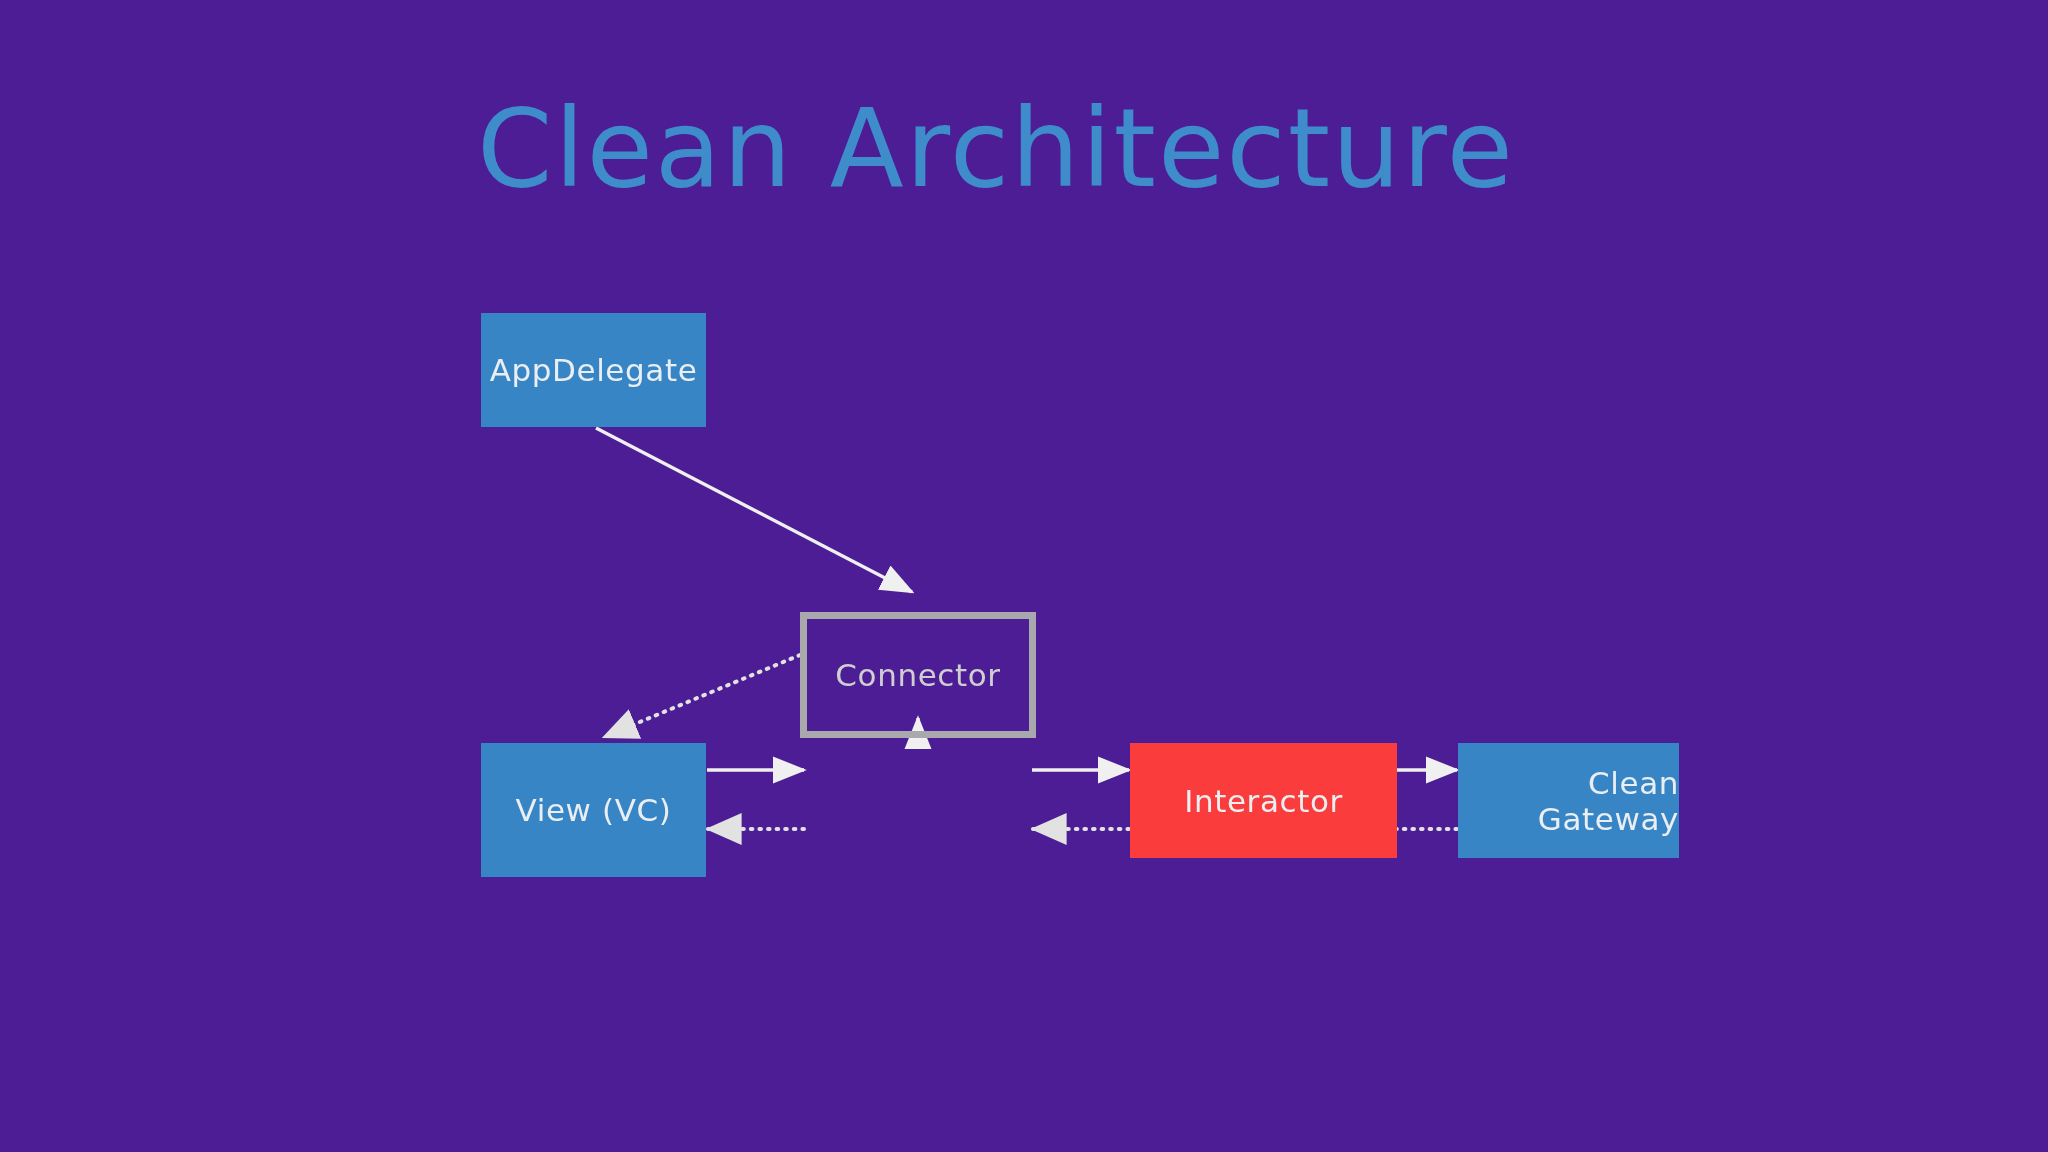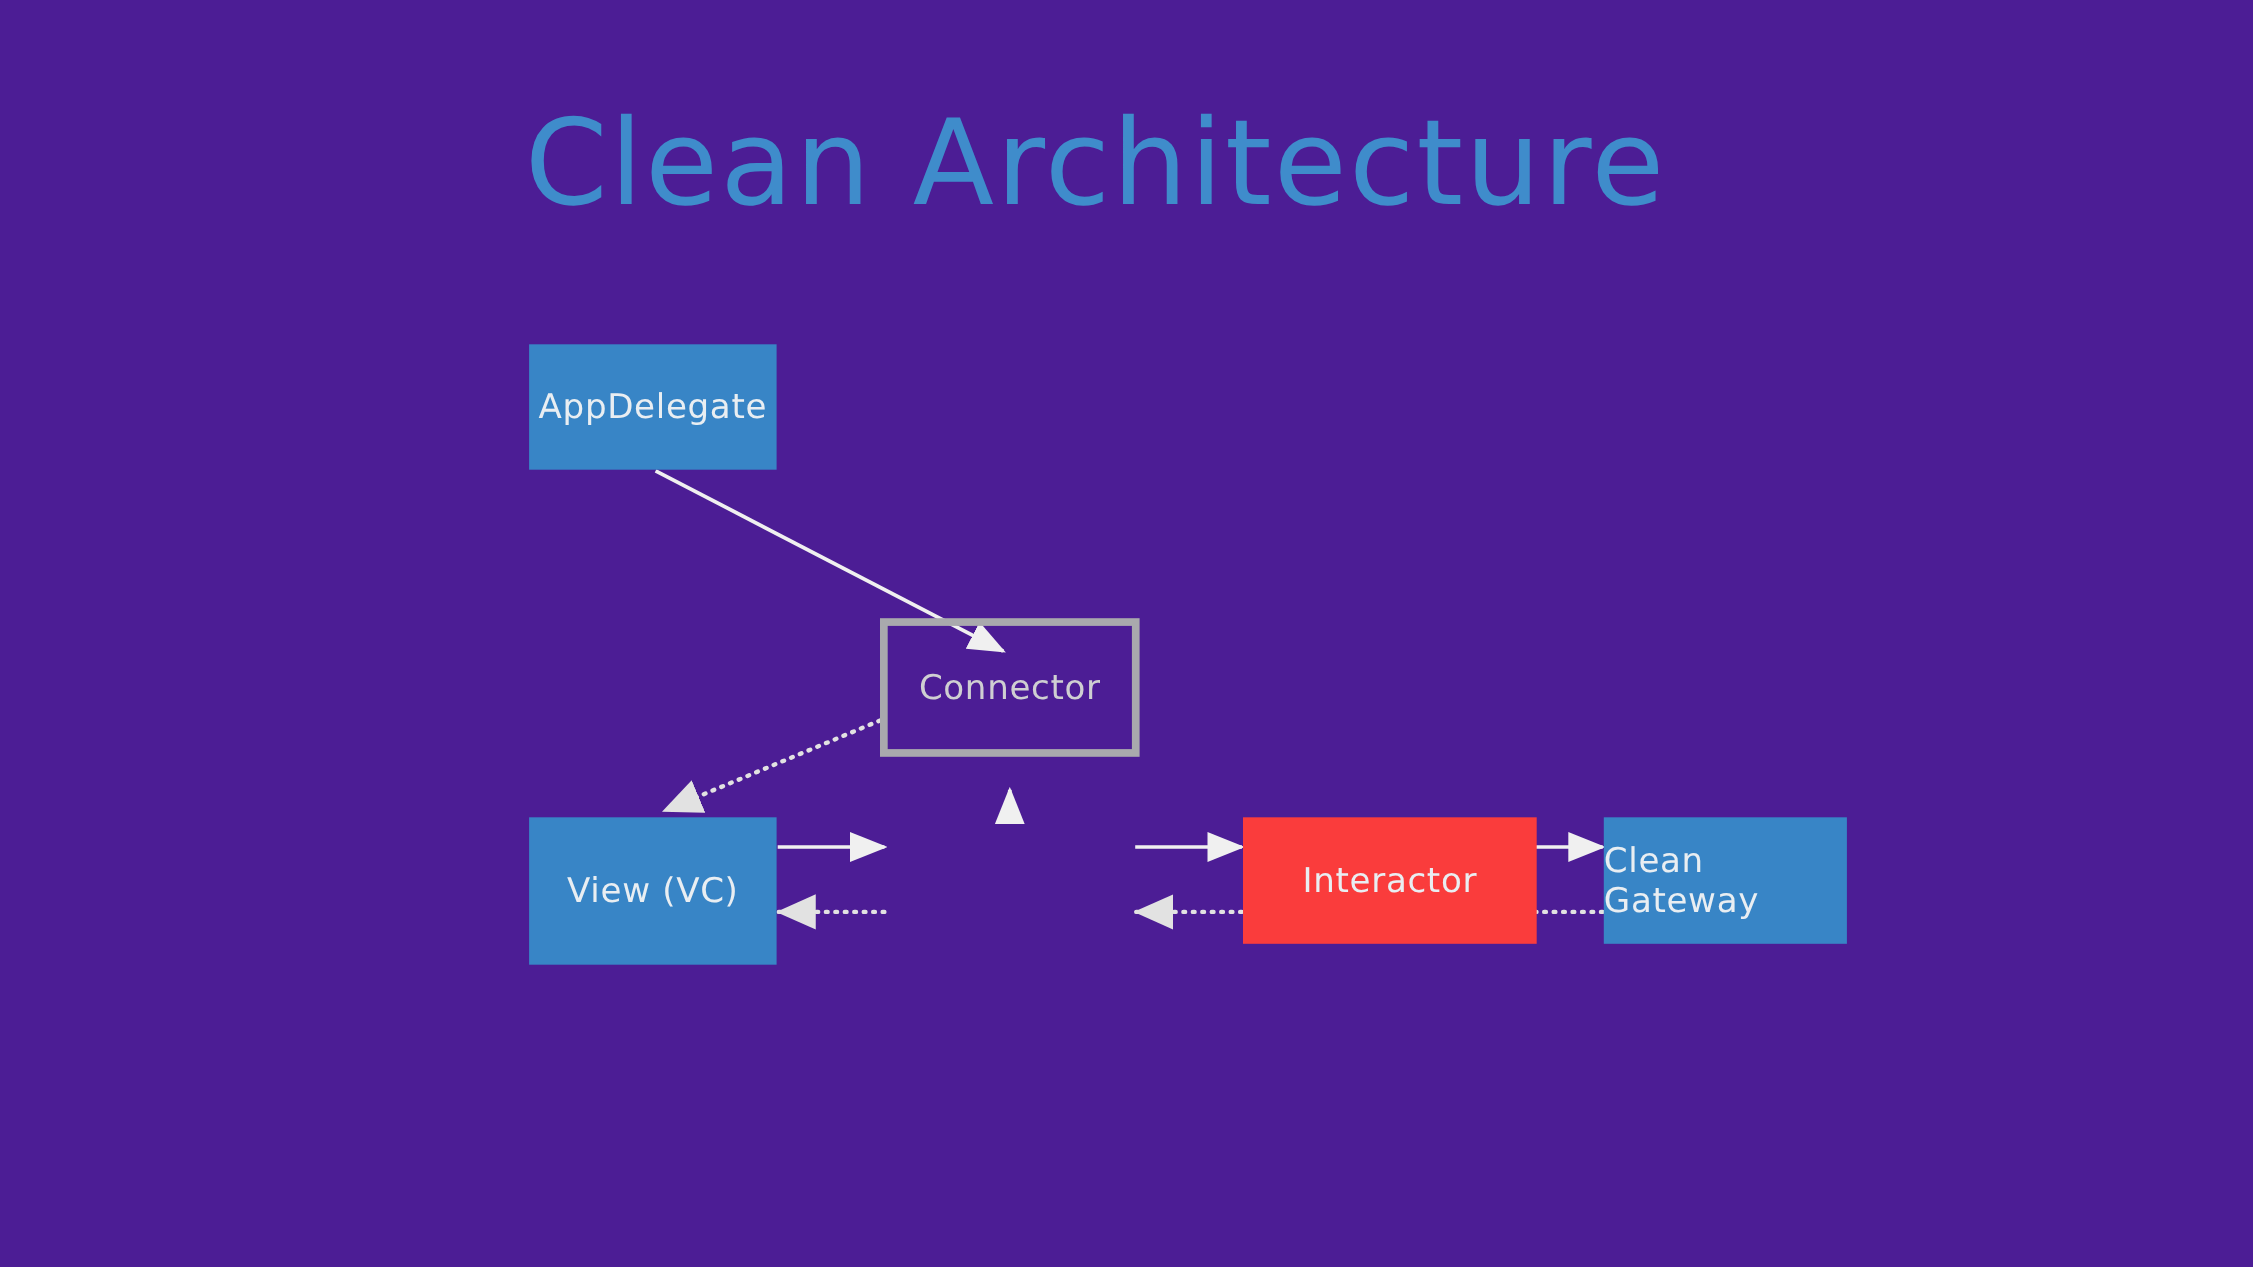--- a/index.html
+++ b/index.html
@@ -35,21 +35,21 @@
     position: absolute;
     box-sizing: border-box;
     display: flex;
     align-items: center;
     justify-content: center;
     font-family: "DejaVu Sans", sans-serif;
     font-size: 31px;
     font-weight: 400;
     letter-spacing: 0.6px;
     color: #e9eef2;
-    text-align: left;
+    text-align: right;
   }
   .node-fill-blue   { background: #3885c6; }
   .node-fill-green  { background: #2ddd35; }
   .node-fill-red    { background: #fa3c3c; }
   .node-outline {
     background: transparent;
     border: 7px solid #a9a9ad;
     color: #cfcfd2;
   }
   #svg-layer {
@@ -112,21 +112,21 @@
 
     <g>
       <line x1="1457" y1="829" x2="1355" y2="829" stroke="#e2e2e2" stroke-width="4" stroke-dasharray="1.6 7" stroke-linecap="round" marker-end="url(#arrowDotted)"></line>
     </g>
   </svg>
 
   <div class="node node-fill-blue" id="node-app-delegate" style="left: 481px; top: 313px; width: 225px; height: 114px; background: rgb(56, 133, 198);">
     <span>AppDelegate</span>
   </div>
 
-  <div class="node node-outline" id="node-connector" style="left: 800px; top: 562px; width: 236px; height: 126px; border-color: rgb(169, 169, 173);">
+  <div class="node node-outline" id="node-connector" style="left: 800px; top: 612px; width: 236px; height: 126px; border-color: rgb(169, 169, 173);">
     <span>Connector</span>
   </div>
 
   <div class="node node-fill-blue" id="node-view-vc" style="left: 481px; top: 743px; width: 225px; height: 134px; background: rgb(56, 133, 198);">
     <span>View (VC)</span>
   </div>
 
 
   <div class="node node-fill-red" id="node-interactor" style="left: 1130px; top: 743px; width: 267px; height: 115px; background: rgb(250, 60, 60);">
     <span>Interactor</span>

